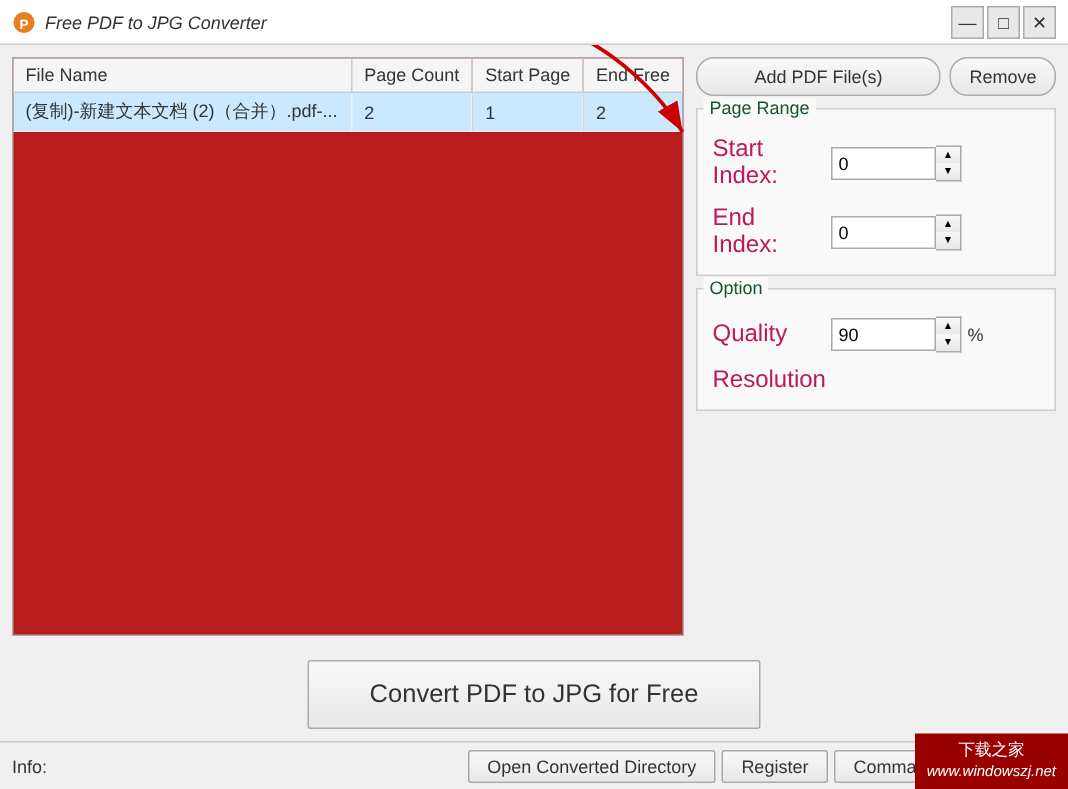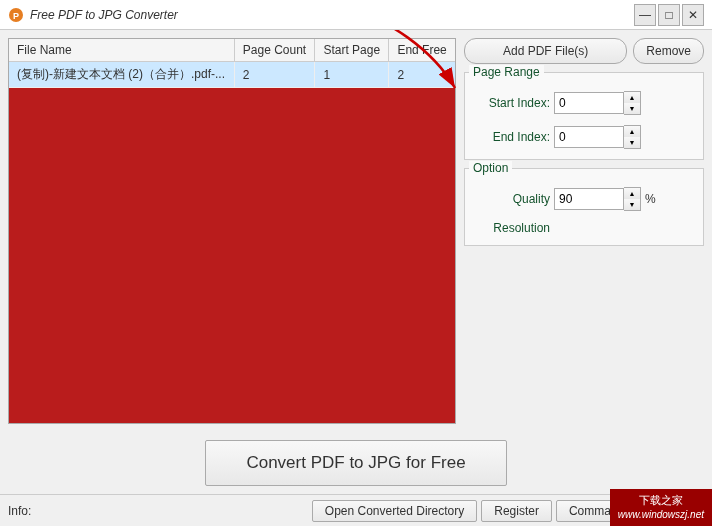--- a/index.html
+++ b/index.html
@@ -142,23 +142,23 @@
       font-weight: normal;
     }
     .form-row {
       display: flex;
       align-items: center;
       margin-top: 10px;
       gap: 4px;
     }
     .form-label {
       width: 75px;
-      text-align: right;
-      font-size: 12px;
-      color: #14532d;
+      text-align: left;
+      font-size: 16px;
+      color: #be185d;
       flex-shrink: 0;
     }
     .form-input-group {
       display: flex;
       align-items: center;
       flex: 1;
     }
     .spin-input {
       width: 70px;
       height: 22px;

